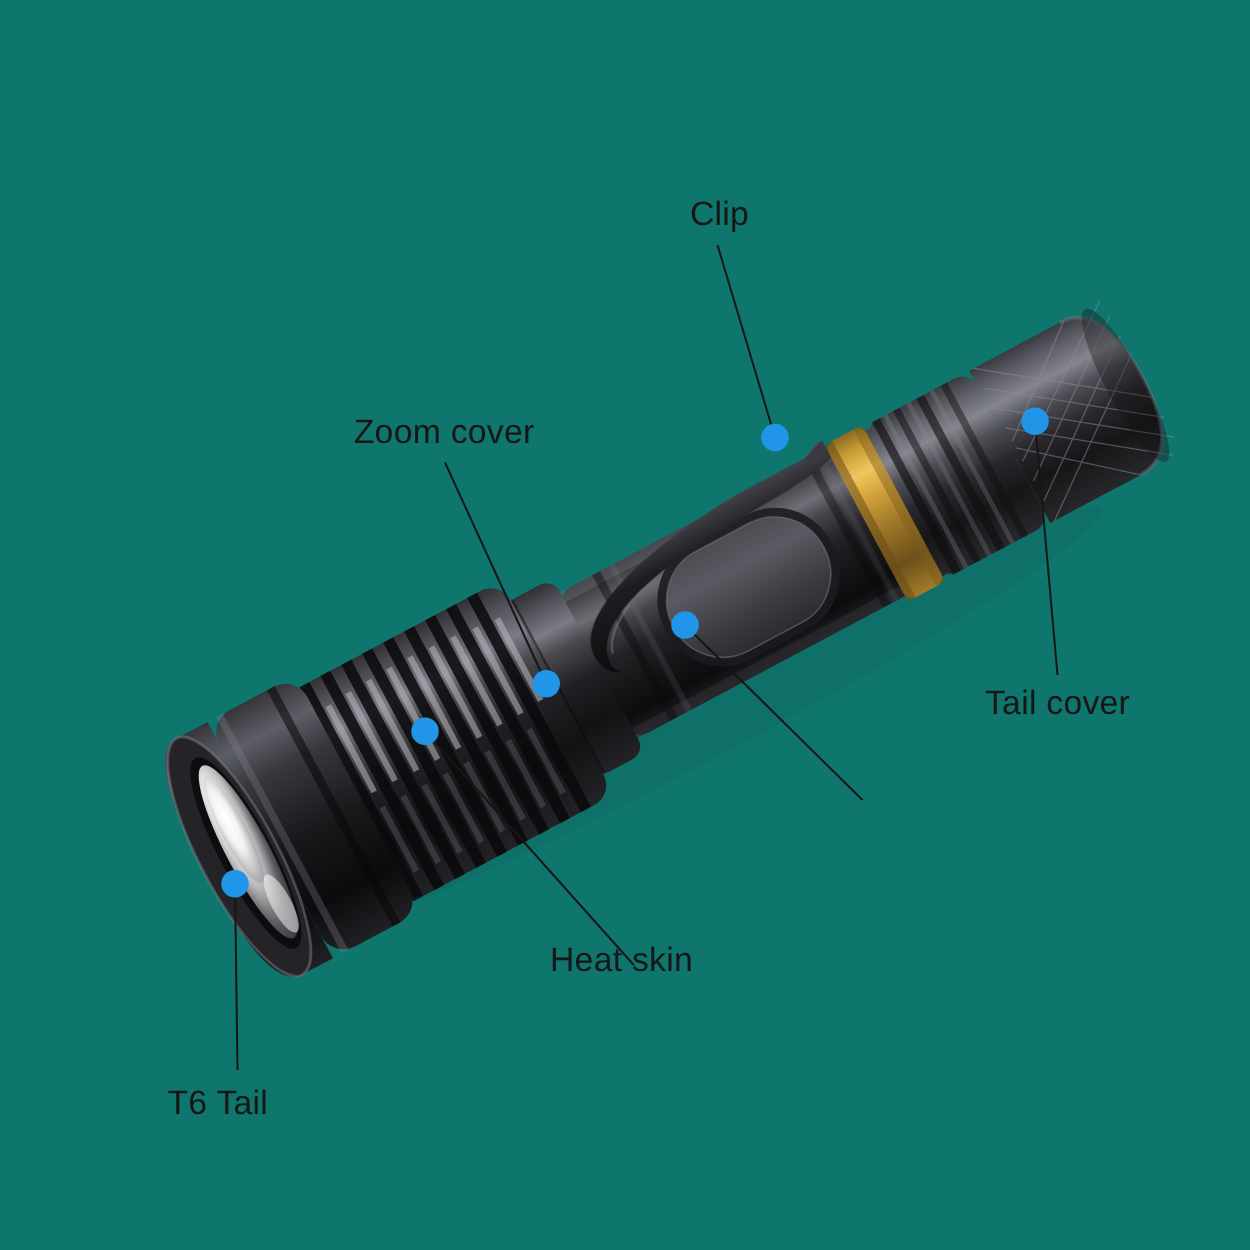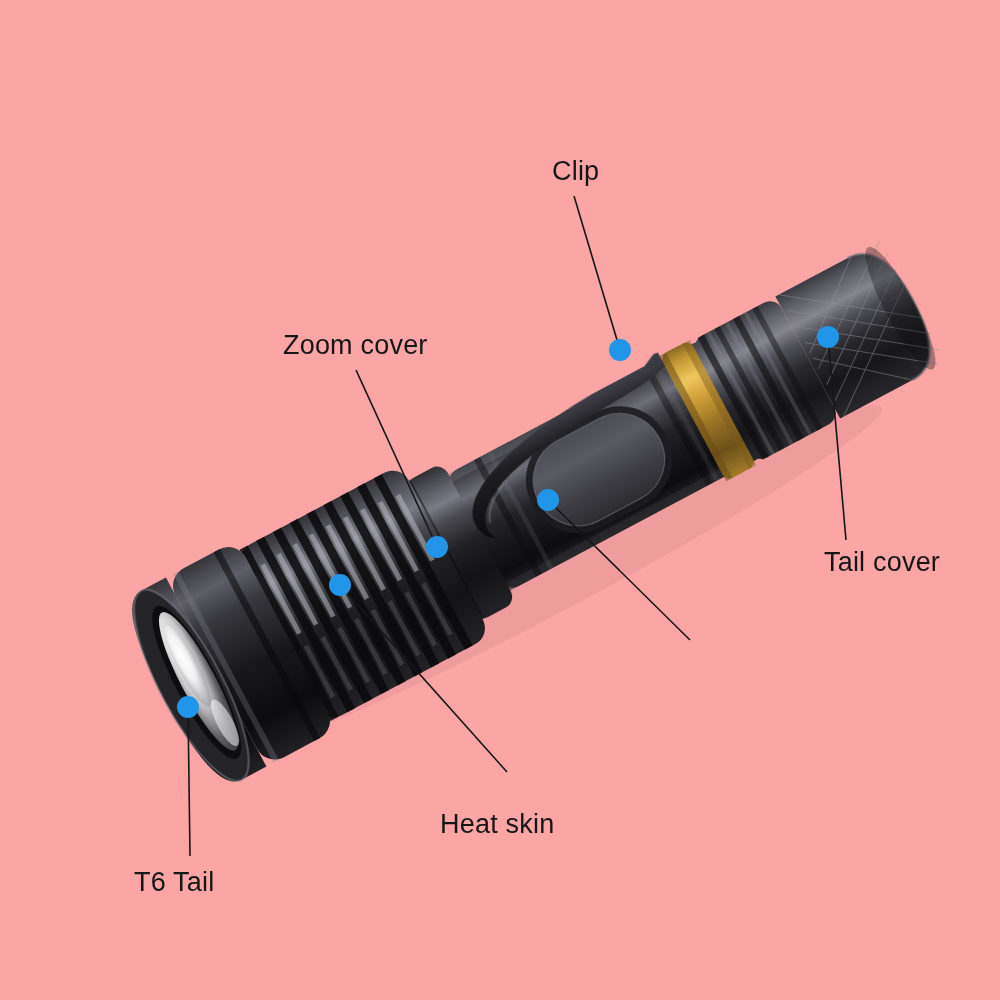--- a/index.html
+++ b/index.html
@@ -1,19 +1,19 @@
 <!DOCTYPE html>
 <html><head>
 <meta charset="utf-8">
 <title>Flashlight Parts Diagram</title>
 <style>
   html,body{margin:0;padding:0;background:#ffffff;}
   body{width:1000px;height:1000px;overflow:hidden;
        font-family:"Liberation Sans","DejaVu Sans",sans-serif;}
-  #stage{position:relative;width:1000px;height:1000px;background:#fca5a5;}
+  #stage{position:relative;width:1000px;height:1000px;background:#0f766e;}
   #art{position:absolute;inset:0;width:1000px;height:1000px;}
   .lbl{position:absolute;white-space:nowrap;color:#161616;
        font-size:27px;font-weight:400;letter-spacing:.2px;line-height:1;}
 </style>
 </head>
 <body>
 
 <div id="stage">
 
   <svg id="art" viewBox="0 0 1000 1000">
@@ -247,20 +247,20 @@
         <circle cx="340" cy="585" r="11" fill="#2196e8"></circle>
         <line x1="190" y1="856" x2="188" y2="707" stroke="#161616" stroke-width="1.6"></line>
         <circle cx="188" cy="707" r="11" fill="#2196e8"></circle>
       </g>
   </svg>
 
   <div class="lbl" style="left:552px;top:158px;">Clip</div>
 
   <div class="lbl" style="left:283px;top:332px;">Zoom cover</div>
 
-  <div class="lbl" style="left:788px;top:549px;margin-left:36px;">Tail cover</div>
-
-
-  <div class="lbl" style="left:440px;top:811px;text-align:center;">Heat skin</div>
+  <div class="lbl" style="left:788px;top:549px;">Tail cover</div>
+
+
+  <div class="lbl" style="left:440px;top:755px;text-align:center;">Heat skin</div>
 
   <div class="lbl" style="left:134px;top:869px;">T6 Tail</div>
 
 </div>
 
 </body></html>

